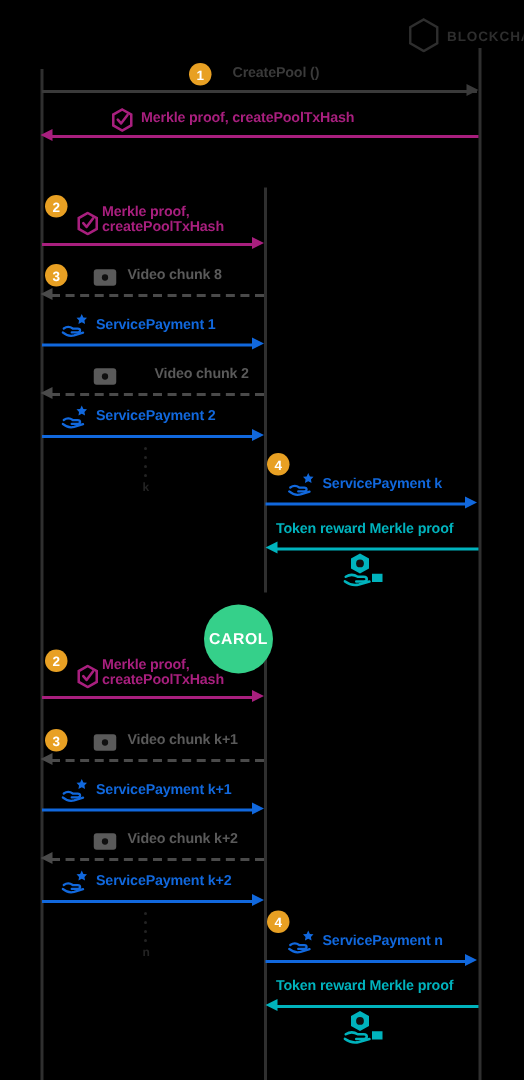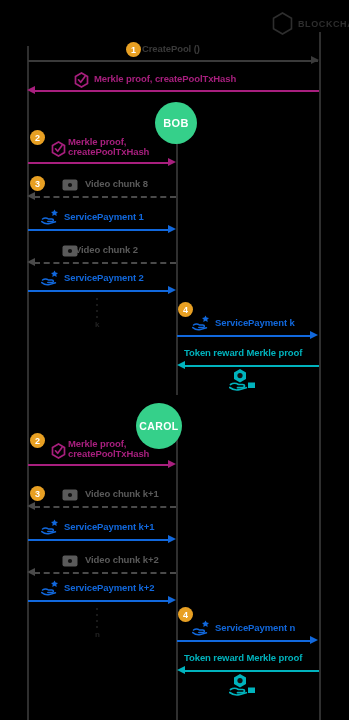--- a/index.html
+++ b/index.html
@@ -45,38 +45,35 @@
 <body>
 
 <div class="stage">
 
   <div class="lifeline" style="left:27px;top:46px;height:674px;"></div>
   <div class="lifeline" style="left:176px;top:125px;height:270px;"></div>
   <div class="lifeline" style="left:176px;top:425px;height:295px;"></div>
   <div class="lifeline" style="left:319px;top:32px;height:688px;"></div>
 
 
-  <div class="actor green" style="left:155px;top:102px;width:42px;height:42px;font-size:11px;">
-    <span>BOB</span>
-  </div>
 
   <div class="actor green" style="left:136px;top:403px;width:46px;height:46px;font-size:10.5px;">
     <span>CAROL</span>
   </div>
 
   <div class="bc" style="left:272px;top:12px;">
     <svg width="21" height="23" viewBox="0 0 21 23">
       <polygon points="10.5,1 19.5,6.2 19.5,16.8 10.5,22 1.5,16.8 1.5,6.2" fill="none" stroke="#2e2e2e" stroke-width="1.6"></polygon>
     </svg>
     <span class="lbl">BLOCKCHAIN</span>
   </div>
 
   <div class="msg" style="left:0;top:38px;">
     <div class="badge" style="left:126px;top:4px;">1</div>
-    <div class="cap" style="left:142px;top:6px;color:#3a3a3a;text-align:right;">CreatePool ()</div>
+    <div class="cap" style="left:155px;top:6px;color:#3a3a3a;text-align:right;">CreatePool ()</div>
     <div class="line" style="left:28px;top:22px;width:290px;background:#3a3a3a;"></div>
     <div class="head" style="left:311px;top:18px;border-left:8px solid #3a3a3a;"></div>
   </div>
 
   <div class="msg" style="left:0;top:70px;">
     <svg class="ico" width="15" height="16" viewBox="0 0 15 16" style="left:74px;top:2px;">
       <polygon points="7.5,1 13.5,4.4 13.5,11.6 7.5,15 1.5,11.6 1.5,4.4" fill="none" stroke="#a81f7e" stroke-width="1.7"></polygon>
       <polyline points="4.5,7.8 6.7,10.3 11,4.6" fill="none" stroke="#a81f7e" stroke-width="1.7" stroke-linecap="round" stroke-linejoin="round"></polyline>
     </svg>
     <div class="cap" style="left:94px;top:4px;color:#a81f7e;">Merkle proof, createPoolTxHash</div>
@@ -118,21 +115,21 @@
     <div class="cap" style="left:64px;top:4px;color:#1168dd;">ServicePayment 1</div>
     <div class="line" style="left:28px;top:21px;width:142px;background:#1168dd;"></div>
     <div class="head" style="left:168px;top:17px;border-left:8px solid #1168dd;"></div>
   </div>
 
   <div class="msg" style="left:0;top:241px;">
     <svg class="ico" width="16" height="12" viewBox="0 0 16 12" style="left:62px;top:4px;">
       <rect x="0.5" y="0.5" width="15" height="11" rx="2" fill="#5a5a5a"></rect>
       <circle cx="8" cy="6" r="2.1" fill="#101010"></circle>
     </svg>
-    <div class="cap" style="left:75px;top:4px;color:#5a5a5a;">Video chunk 2</div>
+    <div class="cap" style="left:103px;top:4px;color:#5a5a5a;">Video chunk 2</div>
     <div class="line dash" style="left:34px;top:21px;width:142px;"></div>
     <div class="head" style="left:27px;top:17px;border-right:8px solid #4a4a4a;"></div>
   </div>
 
   <div class="msg" style="left:0;top:269px;">
     <svg class="ico" width="20" height="17" viewBox="0 0 20 17" style="left:41px;top:0px;">
       <path d="M13.5 1.4 L14.6 3.6 L17 3.9 L15.3 5.6 L15.7 8 L13.5 6.8 L11.3 8 L11.7 5.6 L10 3.9 L12.4 3.6 Z" fill="#1168dd"></path>
       <path d="M1.5 11 q3 -2.2 6 0 l3.3 0 q1.6 0 1.6 1.3 t-1.6 1.3 l-4 0" fill="none" stroke="#1168dd" stroke-width="1.5" stroke-linecap="round"></path>
       <path d="M0.8 13.6 q3.5 3 7.6 2 l6-1.8" fill="none" stroke="#1168dd" stroke-width="1.5" stroke-linecap="round"></path>
     </svg>

